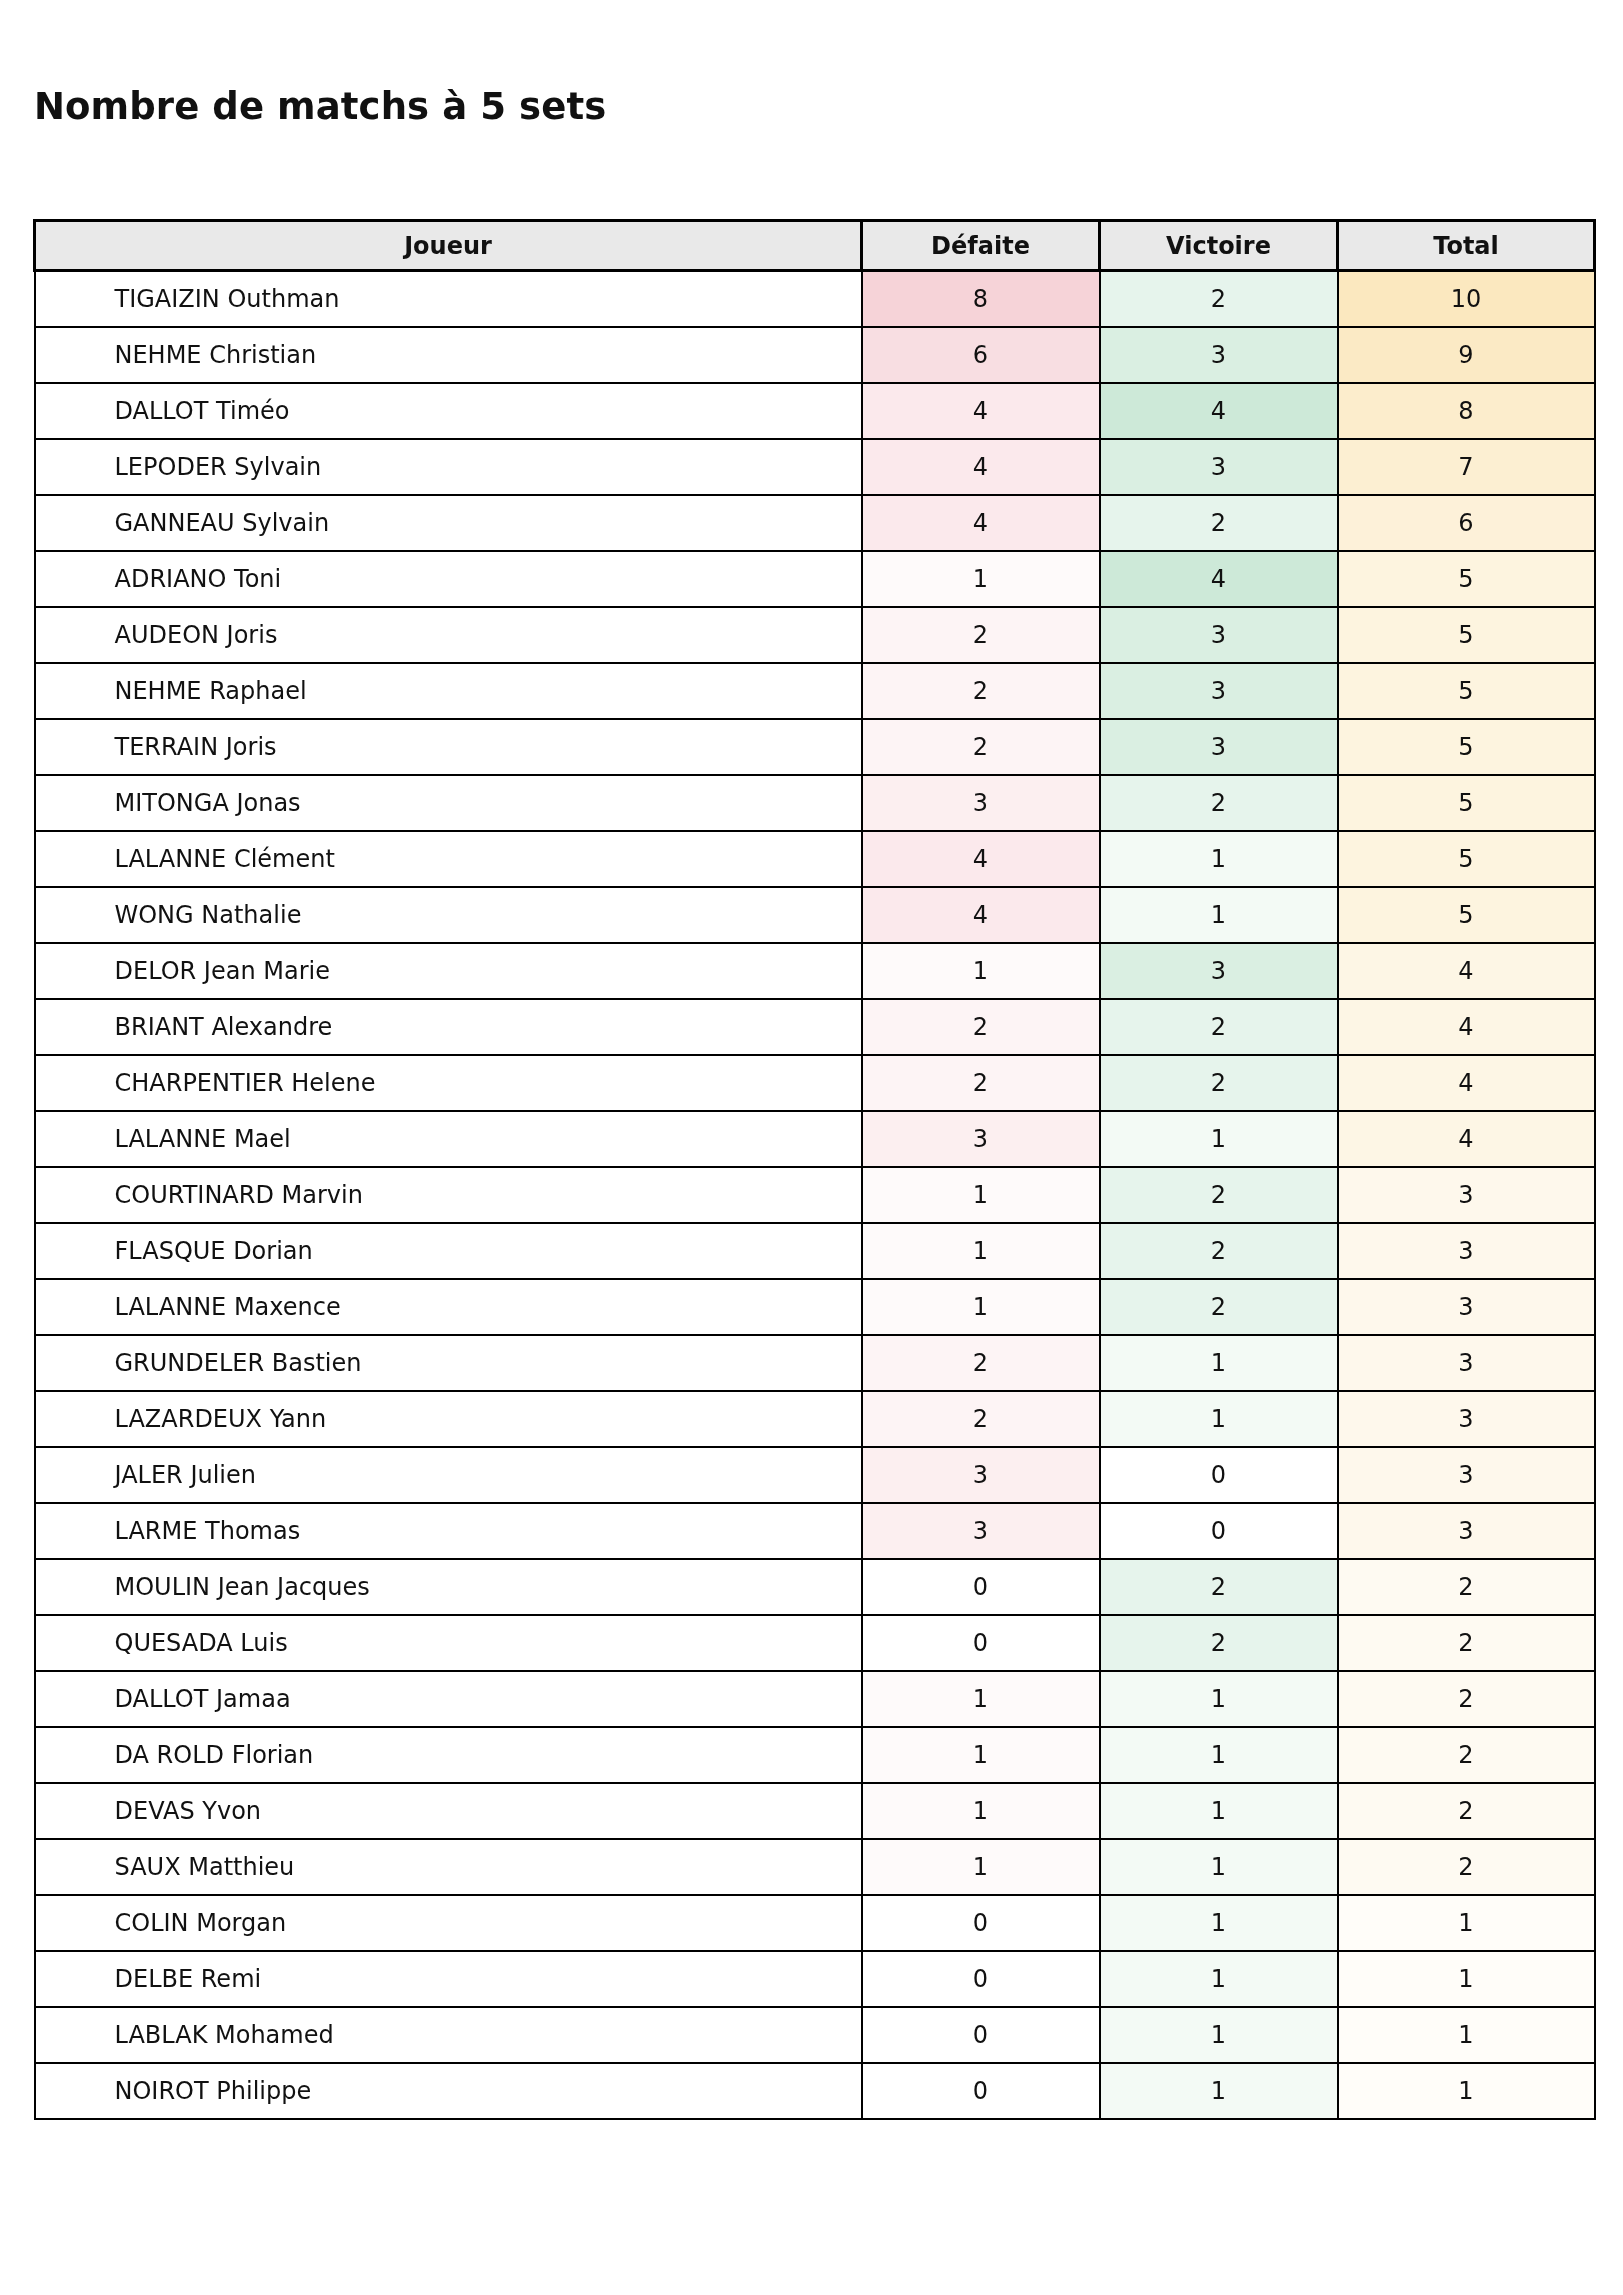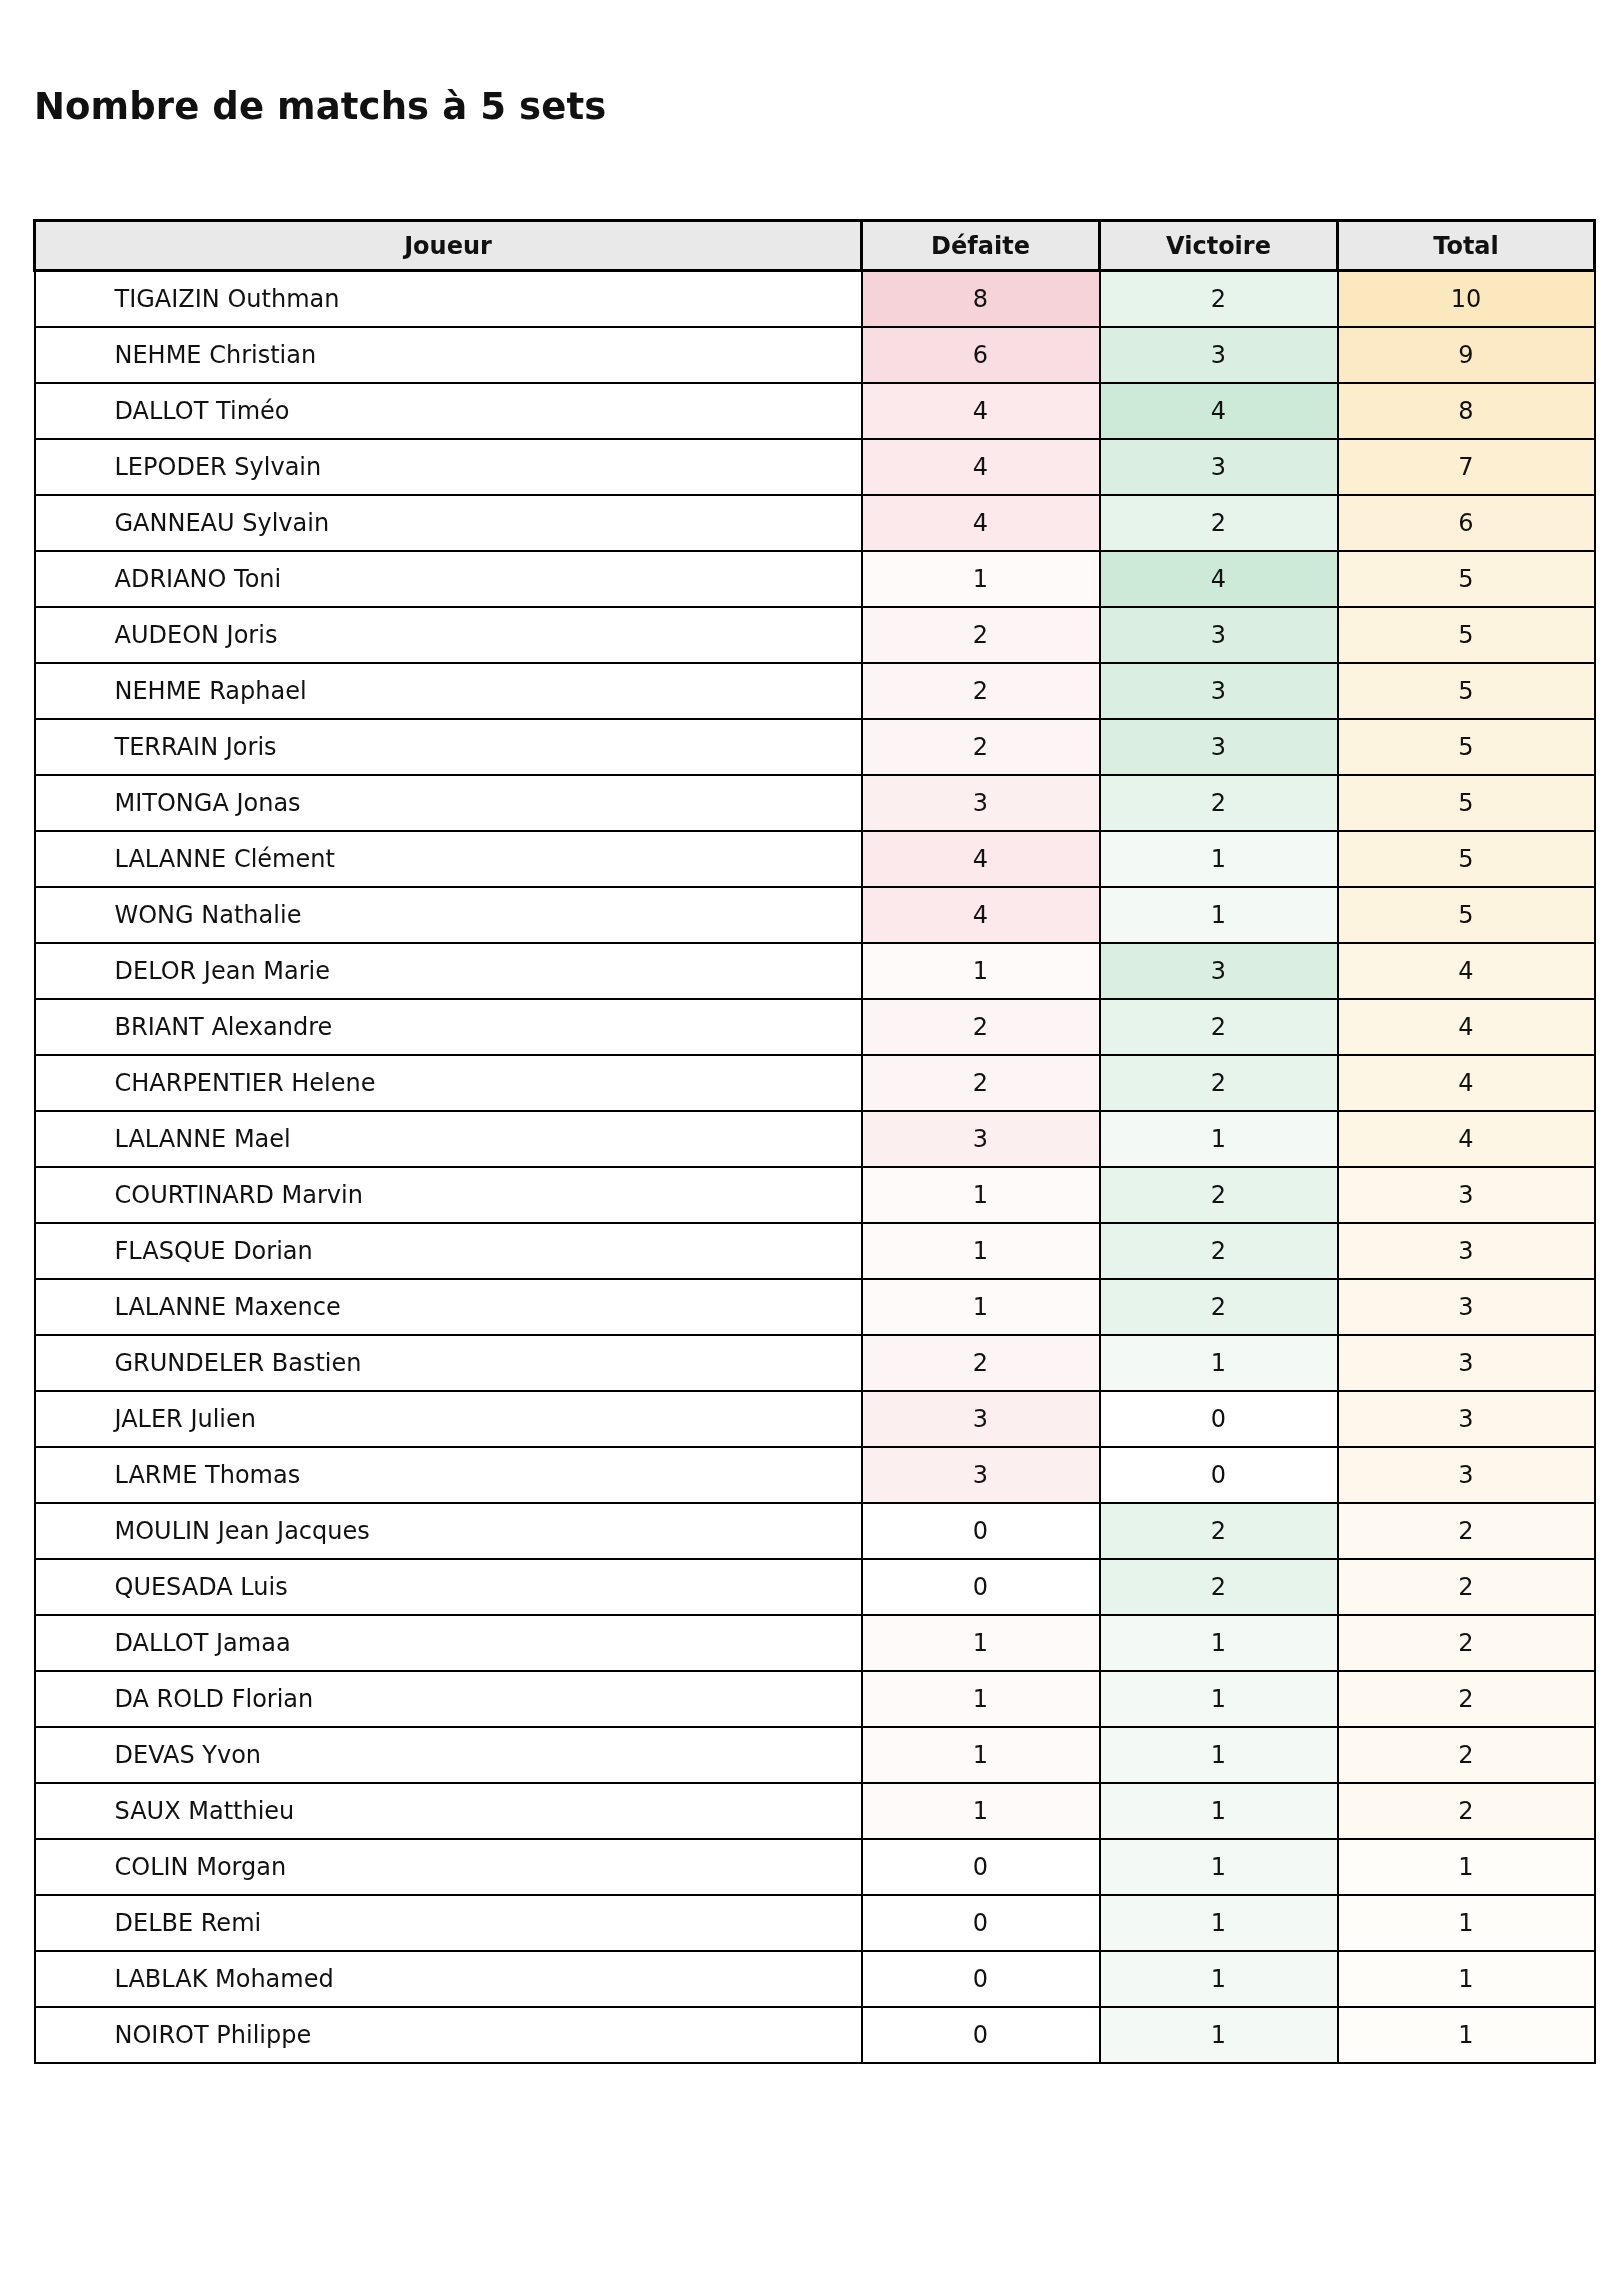--- a/index.html
+++ b/index.html
@@ -223,20 +223,26 @@
             <td class="num" style="background-color: rgb(230, 244, 236);">2</td>
             <td class="num" style="background-color: rgb(254, 248, 236);">3</td>
           </tr>
           <tr>
             <td class="player">GRUNDELER Bastien</td>
             <td class="num" style="background-color: rgb(253, 244, 245);">2</td>
             <td class="num" style="background-color: rgb(243, 250, 245);">1</td>
             <td class="num" style="background-color: rgb(254, 248, 236);">3</td>
           </tr>
           <tr>
+            <td class="player">LAZARDEUX Yann</td>
+            <td class="num" style="background-color: rgb(253, 244, 245);">2</td>
+            <td class="num" style="background-color: rgb(243, 250, 245);">1</td>
+            <td class="num" style="background-color: rgb(254, 248, 236);">3</td>
+          </tr>
+          <tr>
             <td class="player">JALER Julien</td>
             <td class="num" style="background-color: rgb(252, 239, 240);">3</td>
             <td class="num" style="background-color: rgb(255, 255, 255);">0</td>
             <td class="num" style="background-color: rgb(254, 248, 236);">3</td>
           </tr>
           <tr>
             <td class="player">LARME Thomas</td>
             <td class="num" style="background-color: rgb(252, 239, 240);">3</td>
             <td class="num" style="background-color: rgb(255, 255, 255);">0</td>
             <td class="num" style="background-color: rgb(254, 248, 236);">3</td>

